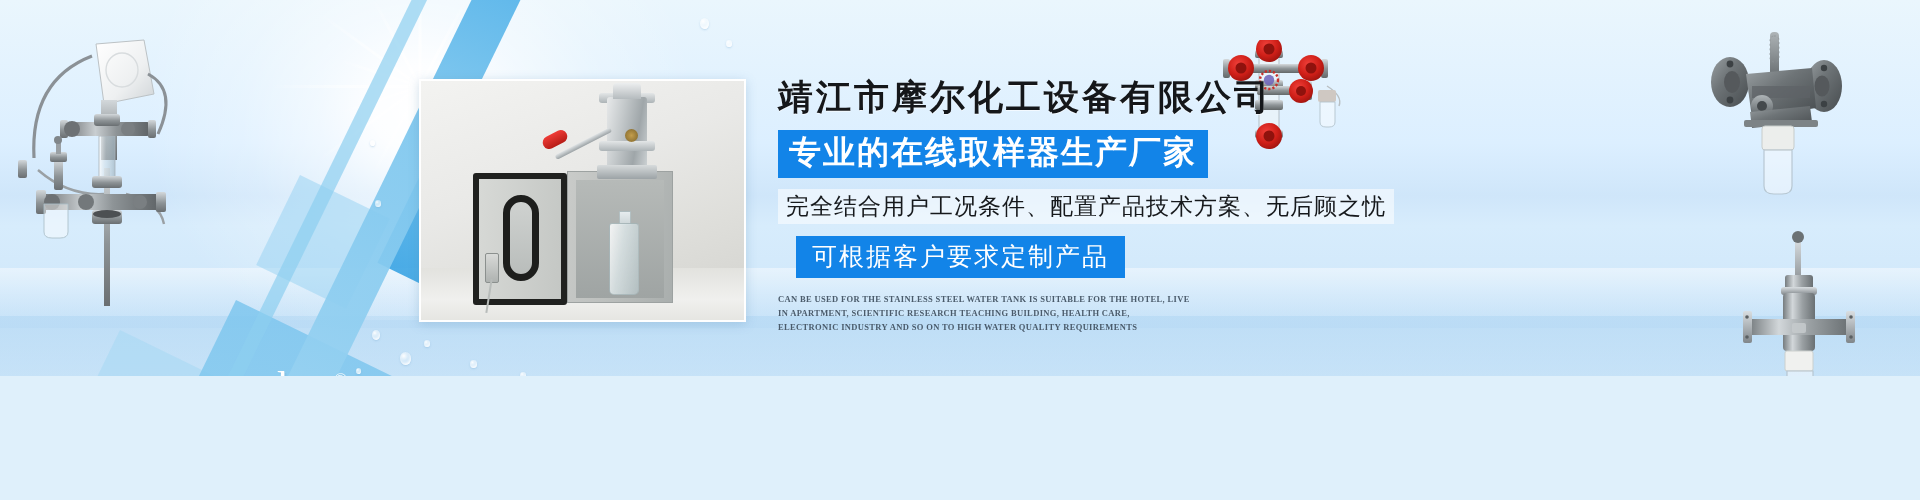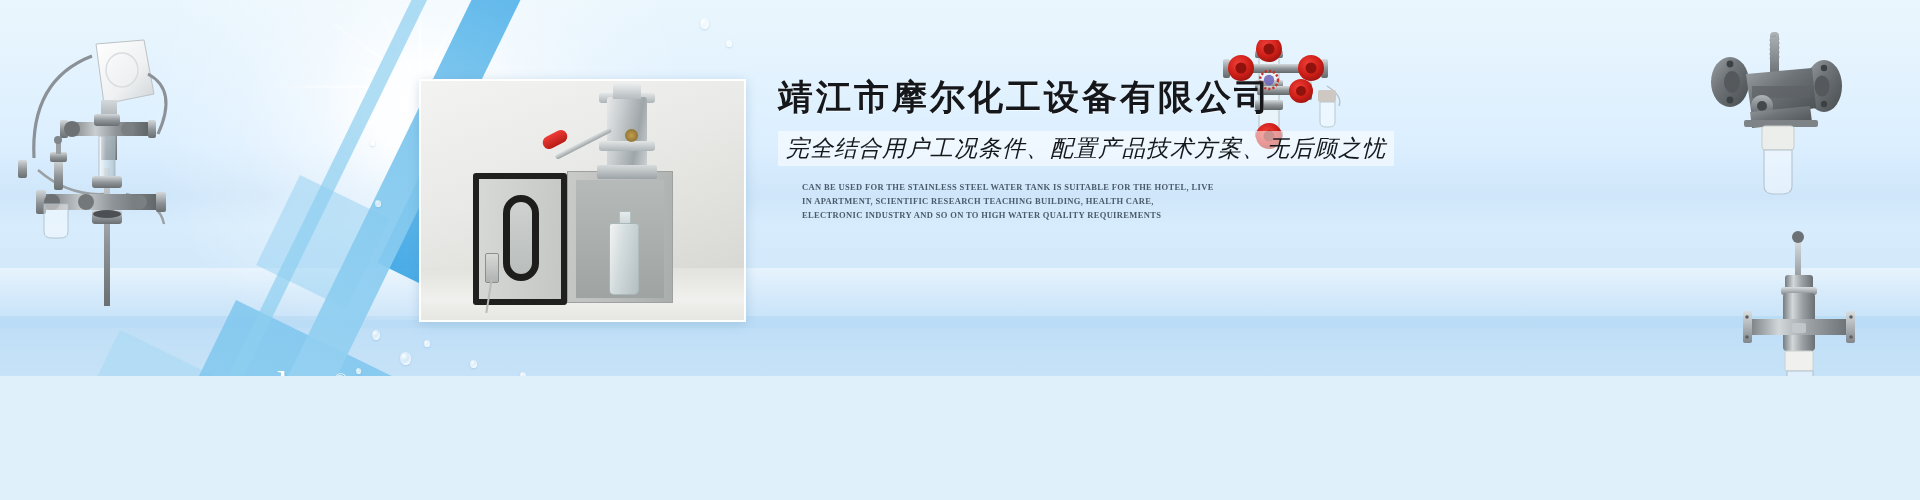--- a/index.html
+++ b/index.html
@@ -137,33 +137,33 @@
   .tag-primary{
     display:inline-block; margin-top:10px;
     background:#1284e8; color:#ffffff;
     font-size:32px; font-weight:700; letter-spacing:2px;
     padding:5px 11px 7px 11px; line-height:1.12; white-space:nowrap;
   }
   .tag-desc{
     display:inline-block; margin-top:11px;
     background:rgba(255,255,255,.55);
     color:#16191c; font-size:23px; font-weight:400; letter-spacing:1px;
-    padding:4px 8px; line-height:1.2; white-space:nowrap;font-style:italic;
+    padding:4px 8px; line-height:1.2; white-space:nowrap;
   }
   .tag-custom{
     display:inline-block; margin-top:12px; margin-left:18px;
     background:#1284e8; color:#ffffff;
     font-size:25px; font-weight:500; letter-spacing:2px;
     padding:5px 16px 7px 16px; line-height:1.2; white-space:nowrap;
   }
   .eng{
     margin-top:14px; width:412px;
     font-family:"Liberation Serif","DejaVu Serif",serif;
     font-size:8.5px; font-weight:700; letter-spacing:.35px;
-    color:#4a5b6b; line-height:1.65; text-align:left;margin-left:24px;
+    color:#4a5b6b; line-height:1.65; text-align:left;
   }
 
   
   .watermark{
     position:absolute; left:222px; top:362px;
     font-family:"Liberation Serif","DejaVu Serif",serif;
     font-size:40px; font-weight:400; color:#ffffff; letter-spacing:2px;
     text-shadow:1px 1px 0 #9fd0ec, 2px 2px 0 rgba(120,180,220,.55);
     user-select:none;
   }
@@ -457,21 +457,23 @@
       <rect x="57" y="98" width="14" height="10" rx="2" fill="#c5cacd" opacity=".85"></rect>
 
       <rect x="50" y="126" width="28" height="20" rx="2" fill="#f0f1ef" stroke="#cbd0ce" stroke-width="1"></rect>
 
       <path d="M52 146 L52 172 Q52 180 62 180 L68 180 Q78 180 78 172 L78 146 Z" fill="rgba(255,255,255,.45)" stroke="rgba(180,195,205,.9)" stroke-width="1.2"></path>
     </svg>
   </div>
 
   <div class="txt">
     <div class="company">靖江市摩尔化工设备有限公司</div>
+    <div><span class="tag-primary">专业的在线取样器生产厂家</span></div>
     <div><span class="tag-desc">完全结合用户工况条件、配置产品技术方案、无后顾之忧</span></div>
+    <div><span class="tag-custom">可根据客户要求定制产品</span></div>
     <div class="eng">CAN BE USED FOR THE STAINLESS STEEL WATER TANK IS SUITABLE FOR THE HOTEL, LIVE IN APARTMENT, SCIENTIFIC RESEARCH TEACHING BUILDING, HEALTH CARE, ELECTRONIC INDUSTRY AND SO ON TO HIGH WATER QUALITY REQUIREMENTS</div>
   </div>
 
   <div class="watermark">
     <span>molqo</span><sup>®</sup>
   </div>
 
 </div>
 
 </body></html>

